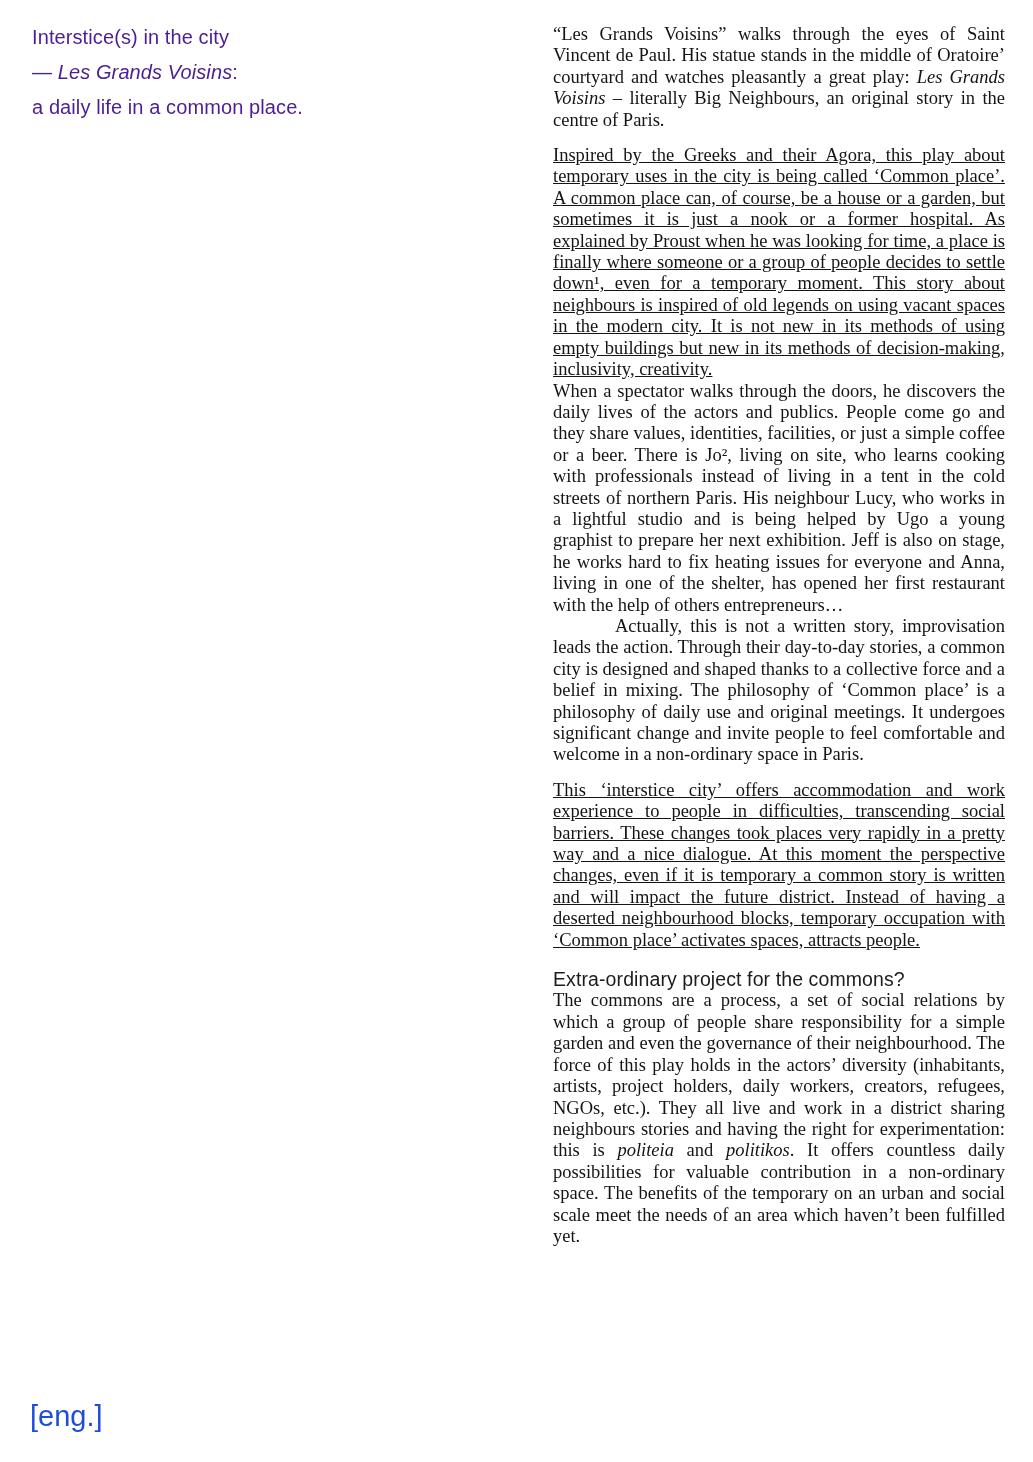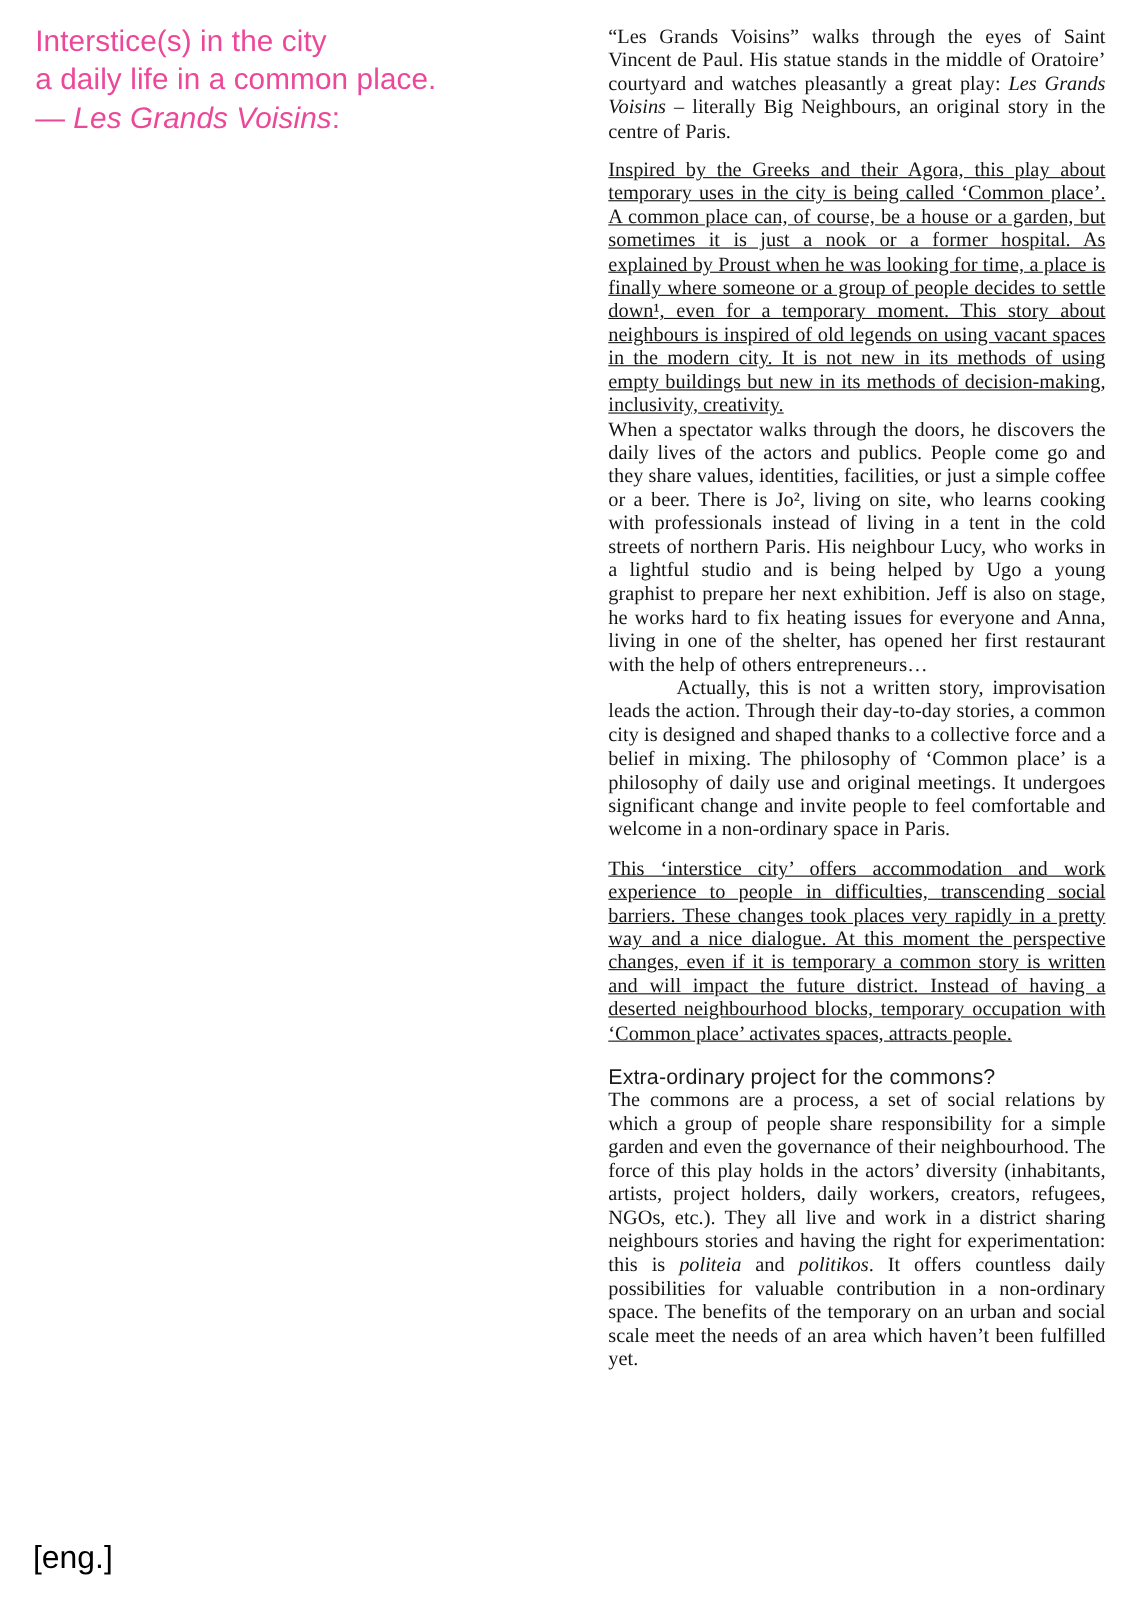--- a/index.html
+++ b/index.html
@@ -10,41 +10,41 @@
     background: #ffffff;
     color: #1a1a1a;
     overflow: hidden;
   }
   
   .title {
     position: absolute;
     left: 32px;
     top: 20px;
     font-family: "Liberation Sans", sans-serif;
-    font-size: 27px;
+    font-size: 20px;
     line-height: 35px;
     letter-spacing: 0.1px;
-    color: #ec4899;
+    color: #4c1d95;
   }
   .author {
     position: absolute;
     left: 30px;
     top: 694px;
     font-family: "Liberation Serif", serif;
     font-size: 32px;
     line-height: 38px;
     color: #171717;
   }
   .lang {
     position: absolute;
     left: 30px;
     top: 1400px;
     font-family: "Liberation Sans", sans-serif;
     font-size: 29px;
-    color: #000000;
+    color: #1d4ed8;
   }
   
   .article {
     position: absolute;
     left: 553px;
     top: 24px;
     width: 452px;
     font-family: "Liberation Serif", serif;
     font-size: 18.5px;
     line-height: 21.4px;
@@ -105,22 +105,22 @@
     margin-left: 5px;
   }
 </style>
 </head>
 <body>
 
 <div class="page">
 
   <div class="title">
     <div><span>Interstice(s) in the city</span></div>
+    <div><span>— </span><span class="it">Les Grands Voisins</span><span>:</span></div>
     <div><span>a daily life in a common place.</span></div>
-    <div><span>— </span><span class="it">Les Grands Voisins</span><span>:</span></div>
   </div>
 
 
   <div class="article">
     <p><span>“Les Grands Voisins” walks through the eyes of Saint Vincent de Paul. His statue stands in the middle of Oratoire’ courtyard and watches pleasantly a great play: </span><span class="it">Les Grands Voisins</span><span> – literally Big Neighbours, an original story in the centre of Paris.</span></p>
     <p class="gap">Inspired by the Greeks and their Agora, this play about temporary uses in the city is being called ‘Common place’. A common place can, of course, be a house or a garden, but sometimes it is just a nook or a former hospital. As explained by Proust when he was looking for time, a place is finally where someone or a group of people decides to settle down¹, even for a temporary moment. This story about neighbours is inspired of old legends on using vacant spaces in the modern city. It is not new in its methods of using empty buildings but new in its methods of decision-making, inclusivity, creativity.</p>
     <p>When a spectator walks through the doors, he discovers the daily lives of the actors and publics. People come go and they share values, identities, facilities, or just a simple coffee or a beer. There is Jo², living on site, who learns cooking with professionals instead of living in a tent in the cold streets of northern Paris. His neighbour Lucy, who works in a lightful studio and is being helped by Ugo a young graphist to prepare her next exhibition. Jeff is also on stage, he works hard to fix heating issues for everyone and Anna, living in one of the shelter, has opened her first restaurant with the help of others entrepreneurs…</p>
     <p class="indent">Actually, this is not a written story, improvisation leads the action. Through their day-to-day stories, a common city is designed and shaped thanks to a collective force and a belief in mixing. The philosophy of ‘Common place’ is a philosophy of daily use and original meetings. It undergoes significant change and invite people to feel comfortable and welcome in a non-ordinary space in Paris.</p>
     <p class="gap">This ‘interstice city’ offers accommodation and work experience to people in difficulties, transcending social barriers. These changes took places very rapidly in a pretty way and a nice dialogue. At this moment the perspective changes, even if it is temporary a common story is written and will impact the future district. Instead of having a deserted neighbourhood blocks, temporary occupation with ‘Common place’ activates spaces, attracts people.</p>
     <h2 class="sans-heading hgap">Extra-ordinary project for the commons?</h2>

